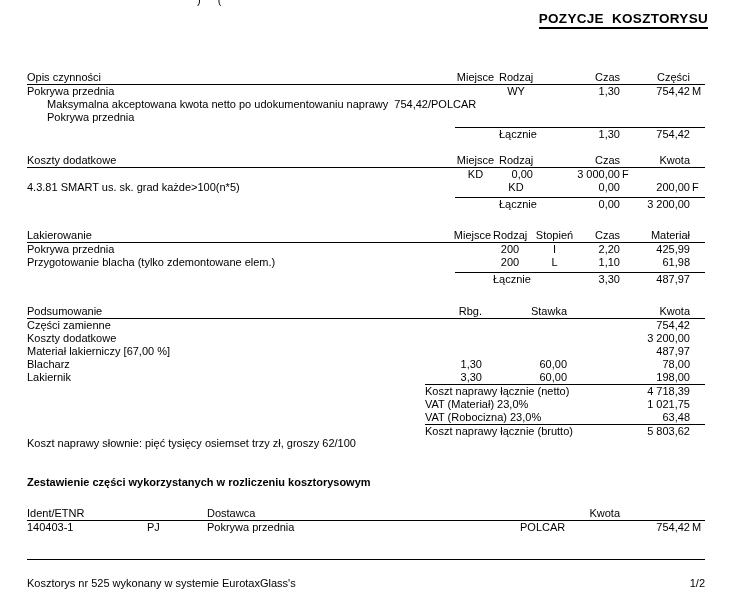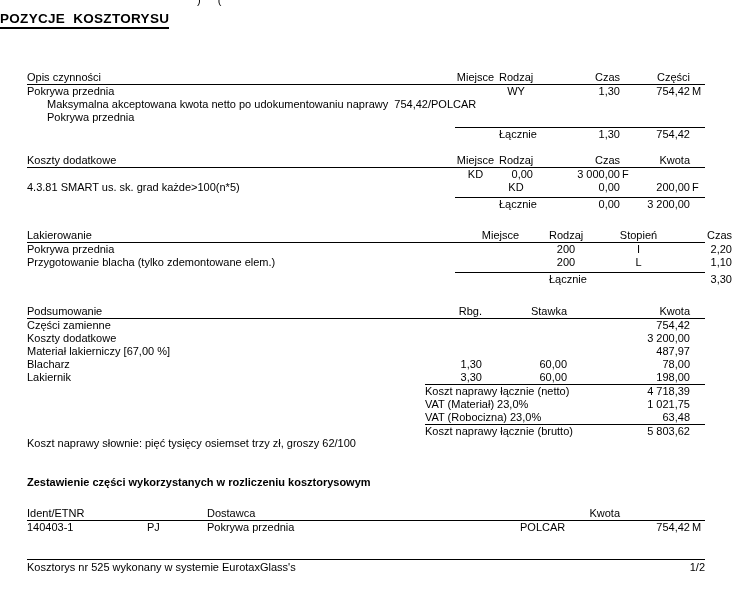--- a/index.html
+++ b/index.html
@@ -4,33 +4,33 @@
 <style>
   html,body { margin:0; padding:0; background:#fff; }
   .page {
     position:relative; width:746px; height:601px; background:#ffffff;
     font-family:"Liberation Sans", sans-serif; font-size:11px; color:#000;
     overflow:hidden;
   }
   .artifact { position:absolute; left:197px; top:0; height:8px; overflow:hidden; }
   .artifact span { display:block; margin-top:-6px; letter-spacing:7px; font-size:11px; }
 
-  .title-wrap { position:absolute; top:11px; left:0; width:708px; text-align:left; }
+  .title-wrap { position:absolute; top:11px; left:0; width:708px; text-align:right; }
   .title-wrap span {
     display:inline-block; font-weight:bold; font-size:13.5px; letter-spacing:0.3px;
     border-bottom:2px solid #000; padding-bottom:1px; white-space:pre;
   }
 
   .content { position:absolute; left:27px; width:678px; }
   .sec1 { top:53px; }  .sec2 { top:136px; } .sec3 { top:211px; }
   .sec4 { top:287px; } .words { top:437px; } .parts { top:476px; }
 
   .row { display:grid; line-height:13px; white-space:nowrap; }
   .g1 { grid-template-columns:425px 47px 34px 87px 70px 15px; }
-  .g3 { grid-template-columns:425px 41px 34px 55px 38px 70px 15px;gap:28px; }
+  .g3 { grid-template-columns:425px 41px 34px 55px 38px 70px 15px; }
   .g4 { grid-template-columns:425px 30px 85px 123px 15px; }
   .gp { grid-template-columns:120px 60px 313px 100px 70px 15px; }
   .hdr { border-bottom:1px solid #000;margin-top:18px; }
   .ctr { text-align:center; }
   .rt  { text-align:right; }
   .sfx { padding-left:2px; }
   .note { padding-left:20px; line-height:13px; white-space:pre; }
   .partline { border-top:1px solid #000; margin-left:428px; margin-top:3px; height:0; }
 
   .sumbox { margin-left:398px; }
@@ -38,21 +38,21 @@
   .sumrow .amt { padding-right:15px; }
   .topline { border-top:1px solid #000; }
 
   .bold { font-weight:bold; }
   .words-line { line-height:13px; }
   .heading-line { line-height:13px; }
 
   .footer {
     position:absolute; left:27px; top:559px; width:678px;
     border-top:1px solid #000; display:flex; justify-content:space-between;
-    line-height:13px; padding-top:1px;
+    line-height:13px; padding-top:17px;
   }
 </style>
 </head>
 <body>
 
 <div class="page">
 
   <div class="artifact">
       <span>) (</span>
     </div>

